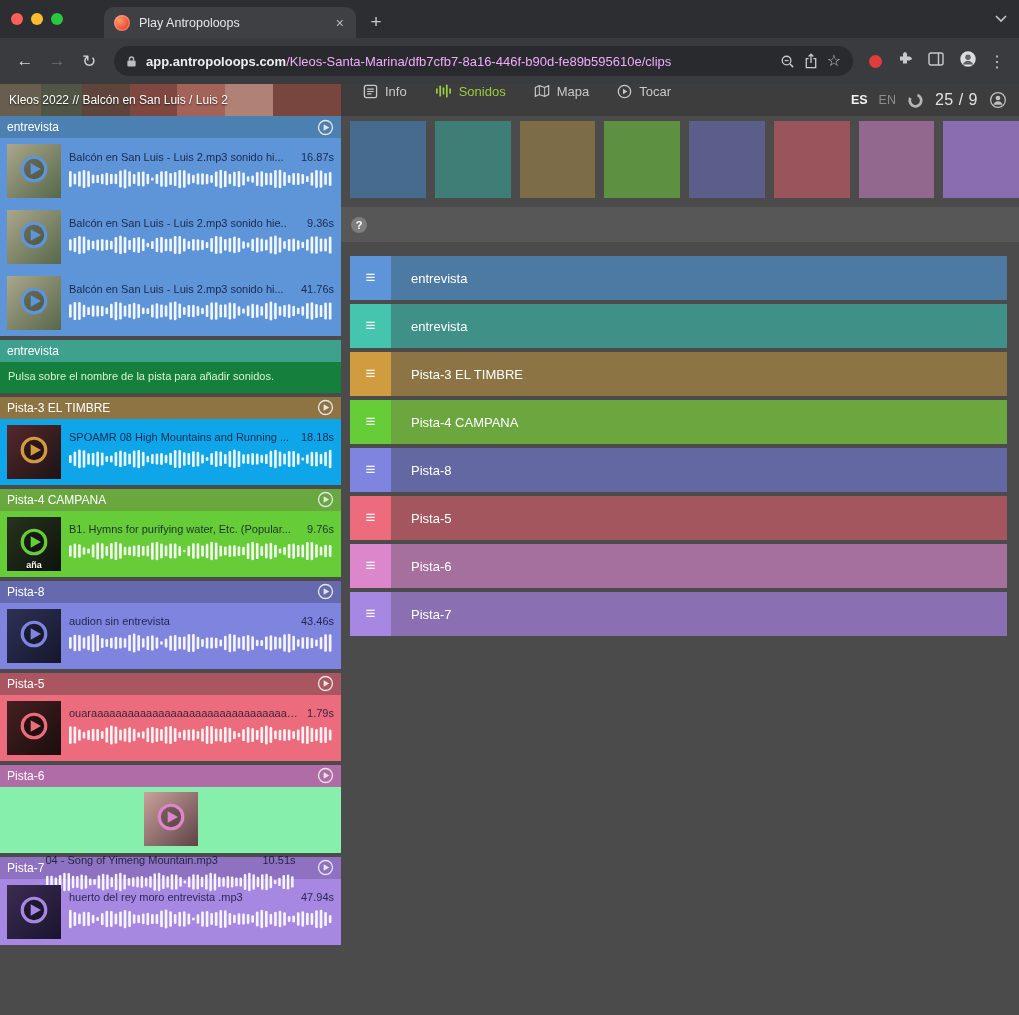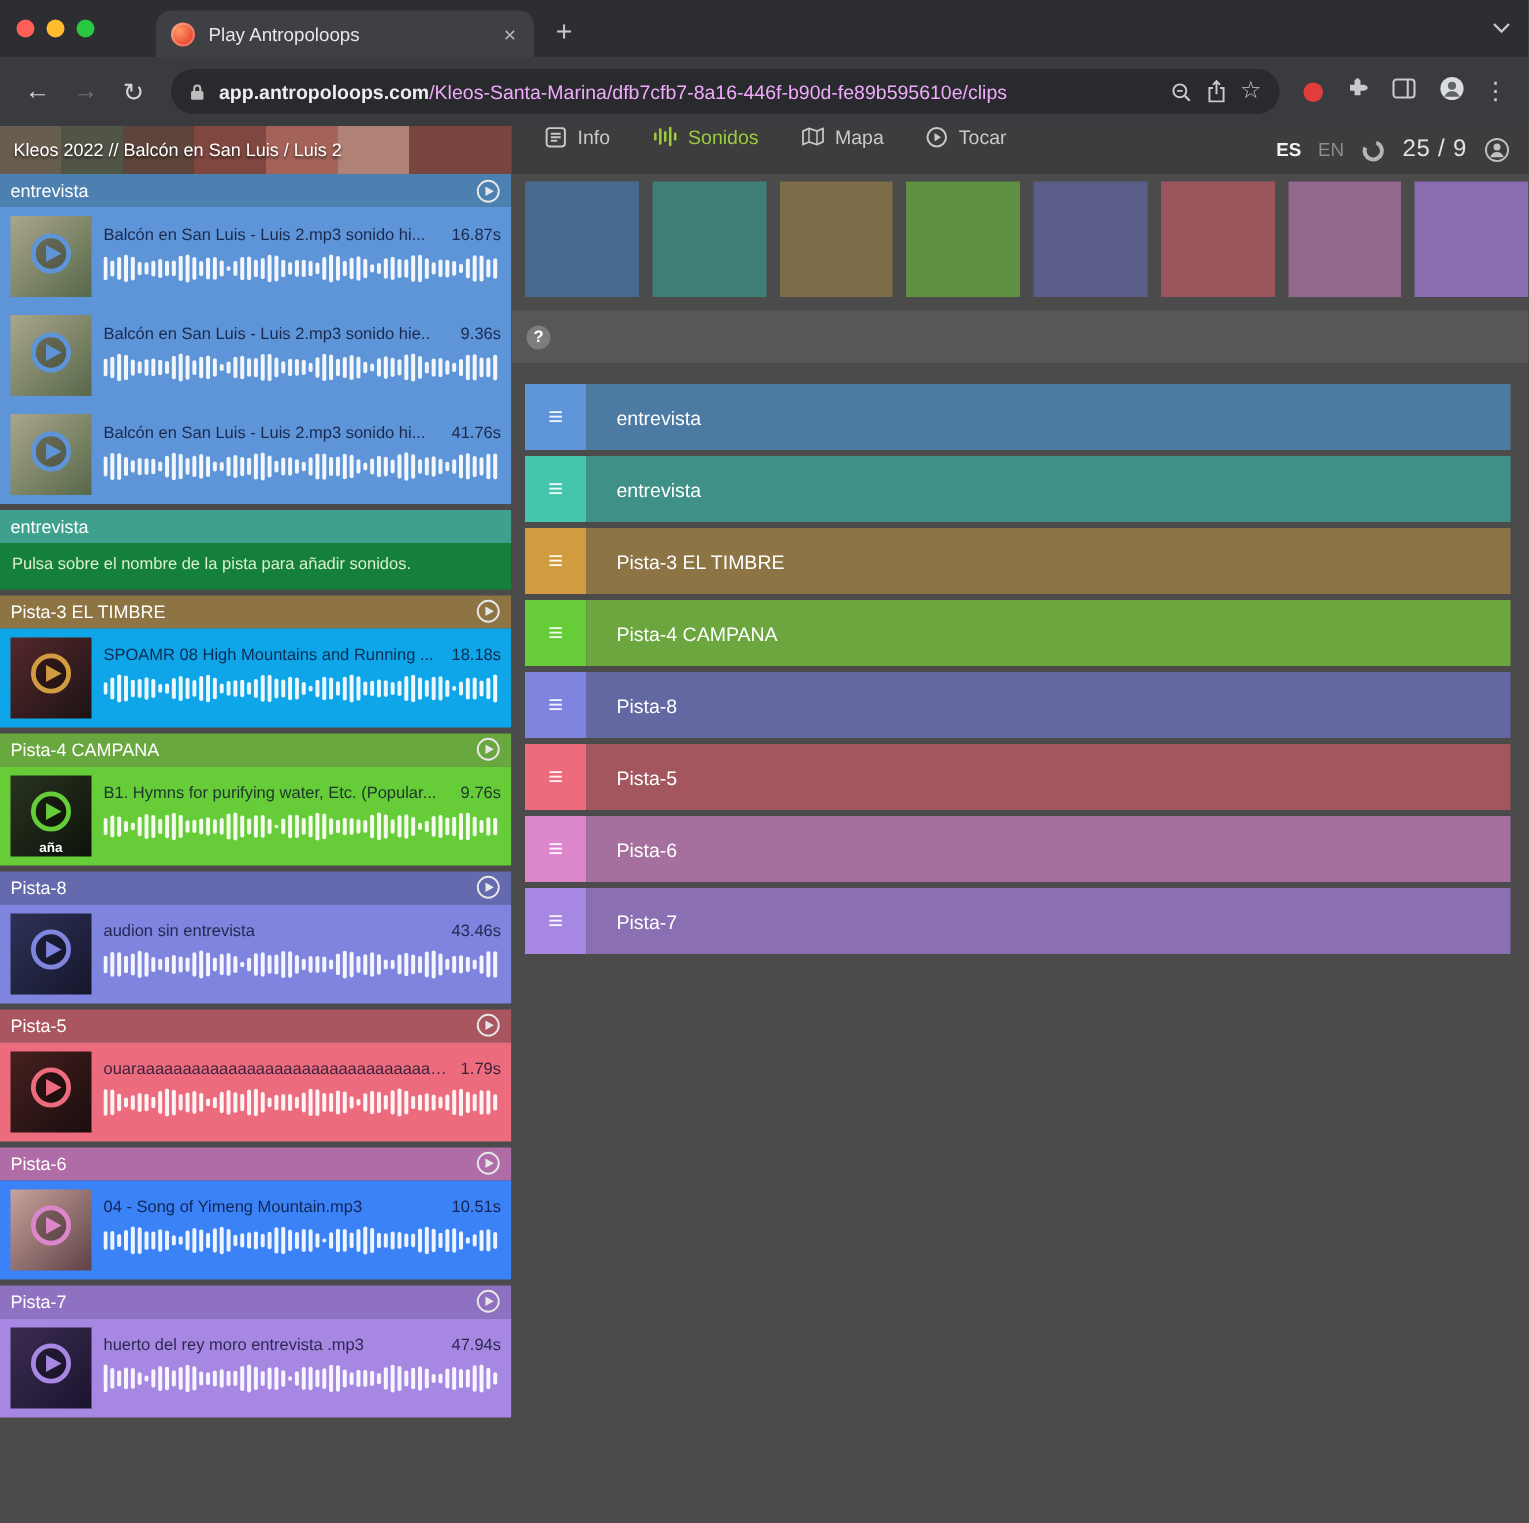--- a/index.html
+++ b/index.html
@@ -815,21 +815,21 @@
       <section class="track">
         <div class="track-header" style="background: rgb(175, 108, 166);">
           <span class="tname">Pista-6</span>
           <span class="track-play">
             <svg width="17" height="17" viewBox="0 0 18 18">
               <circle cx="9" cy="9" r="7.4" fill="none" stroke="#e6e6e6" stroke-width="1.4"></circle>
               <polygon points="7,5.6 13,9 7,12.4" fill="#e6e6e6"></polygon>
             </svg>
           </span>
         </div>
-        <div class="clip" style="background: #3b82f6;">
+        <div class="clip" style="background: #86efac; flex-direction: column;">
           <div class="thumb" style="background: linear-gradient(135deg, rgb(201, 162, 155), rgb(94, 66, 71));">
             <span class="ring"><svg width="32" height="32" viewBox="0 0 34 34">
                 <circle cx="17" cy="17" r="12.5" fill="rgba(0,0,0,.28)" stroke="#dc87cb" stroke-width="3.4"></circle>
                 <polygon points="13.5,11 24.5,17 13.5,23" fill="#dc87cb"></polygon>
               </svg></span>
           </div>
           <div class="clipbody">
             <div class="cliptop">
               <span class="cliptitle">04 - Song of Yimeng Mountain.mp3</span>
               <span class="clipdur">10.51s</span>

